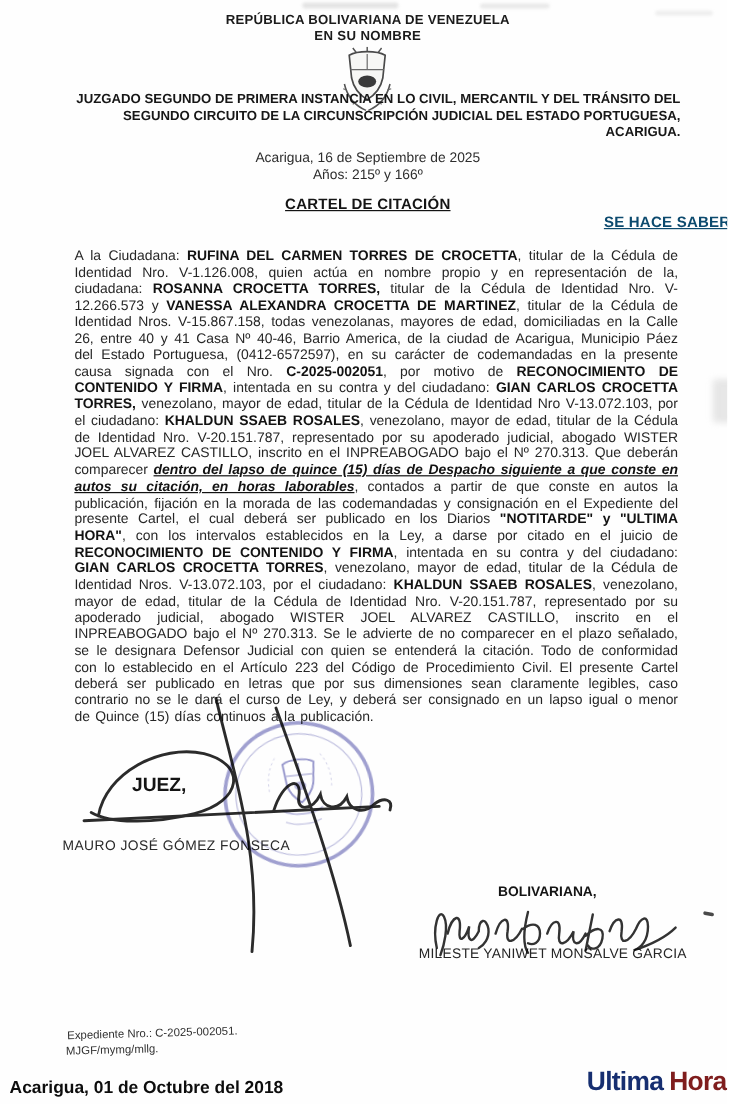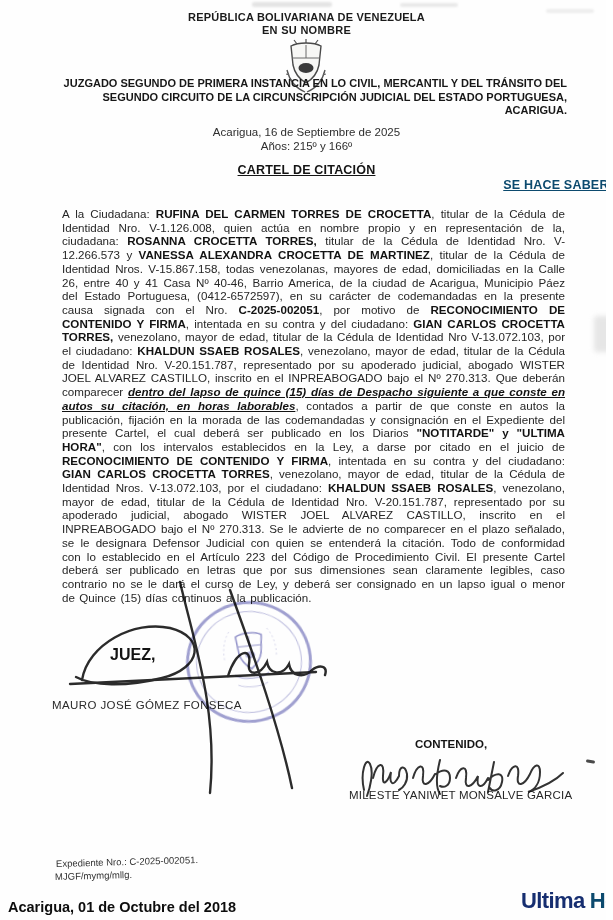--- a/index.html
+++ b/index.html
@@ -61,23 +61,23 @@
   .secretary-name  { position:absolute; left:349px; top:789px; font-size:11.5px; letter-spacing:.2px; color:#262626; }
 
   .expediente { position:absolute; left:56px; top:858px; font-size:9.5px; color:#303030;
                 transform:rotate(-1.6deg); transform-origin:left center; }
   .initials   { position:absolute; left:55px; top:871px; font-size:9.5px; color:#303030;
                 transform:rotate(-1.6deg); transform-origin:left center; }
 
   .pub-date { position:absolute; left:8px; top:899px; font-weight:700; font-size:14.5px; color:#0d0d0d; }
 
   .logo { position:absolute; left:489px; top:883px; display:flex; align-items:flex-end; }
-  .logo-word { font-weight:700; font-size:22px; letter-spacing:-.6px; line-height:26px;margin-left:32px; }
+  .logo-word { font-weight:700; font-size:22px; letter-spacing:-.6px; line-height:26px; }
   .logo-w1 { color:#162e70; }
-  .logo-w2 { color:#0c4a6e; margin-left:5px; }
+  .logo-w2 { color:#7f1d1d; margin-left:5px; }
   .runner { margin-left:1px; margin-bottom:0; }
 </style>
 </head>
 <body>
 
 <div id="page">
 
   <div class="artifact art1"></div>
   <div class="artifact art2"></div>
   <div class="artifact art3"></div>
@@ -123,21 +123,21 @@
       <path d="M14 100 C 20 64, 66 40, 102 48 C 138 57, 134 88, 94 98 C 58 107, 24 106, 8 97"></path>
       <path d="M2 104 L 248 92"></path>
       <path d="M160 96 C 168 70, 184 66, 181 84 C 179 96, 192 96, 199 82 C 201 94, 214 97, 221 84 C 223 96, 235 99, 244 90 C 252 84, 260 86, 257 95"></path>
       <path d="M112 2 C 126 62, 150 130, 142 213"></path>
       <path d="M162 10 C 186 76, 212 150, 224 208"></path>
     </g>
   </svg>
 
   <div class="judge-name">MAURO JOSÉ GÓMEZ FONSECA</div>
 
-  <div class="secretary-label">CONTENIDO,</div>
+  <div class="secretary-label">BOLIVARIANA,</div>
 
   <svg class="sec-sig" width="215" height="52" viewBox="0 0 215 52" fill="none" xmlns="http://www.w3.org/2000/svg">
     <g stroke="#1d1d1d" stroke-width="2" stroke-linecap="round" fill="none" opacity=".9">
       <path d="M6 44 C 2 26, 8 10, 12 18 C 16 26, 12 42, 9 50"></path>
       <path d="M15 32 C 19 16, 27 14, 25 30 C 24 40, 29 38, 33 26 C 31 38, 35 42, 41 30 C 41 20, 47 18, 49 28 C 50 36, 45 42, 41 44"></path>
       <path d="M55 32 C 59 18, 67 16, 65 30 C 63 42, 71 40, 77 28"></path>
       <path d="M82 14 C 78 30, 78 42, 82 48 M78 28 C 86 22, 92 24, 92 32 C 92 40, 86 42, 82 40"></path>
       <path d="M98 32 C 102 20, 110 18, 108 32 C 106 44, 114 42, 120 30 C 118 42, 124 44, 130 32"></path>
       <path d="M136 16 L 130 46 M130 34 C 138 26, 146 26, 144 36 C 142 46, 134 46, 132 42"></path>
       <path d="M150 30 C 154 18, 162 16, 160 30 C 158 42, 166 40, 172 28 C 176 18, 182 16, 182 26 C 182 38, 176 44, 170 46 C 182 42, 196 36, 205 27"></path>

